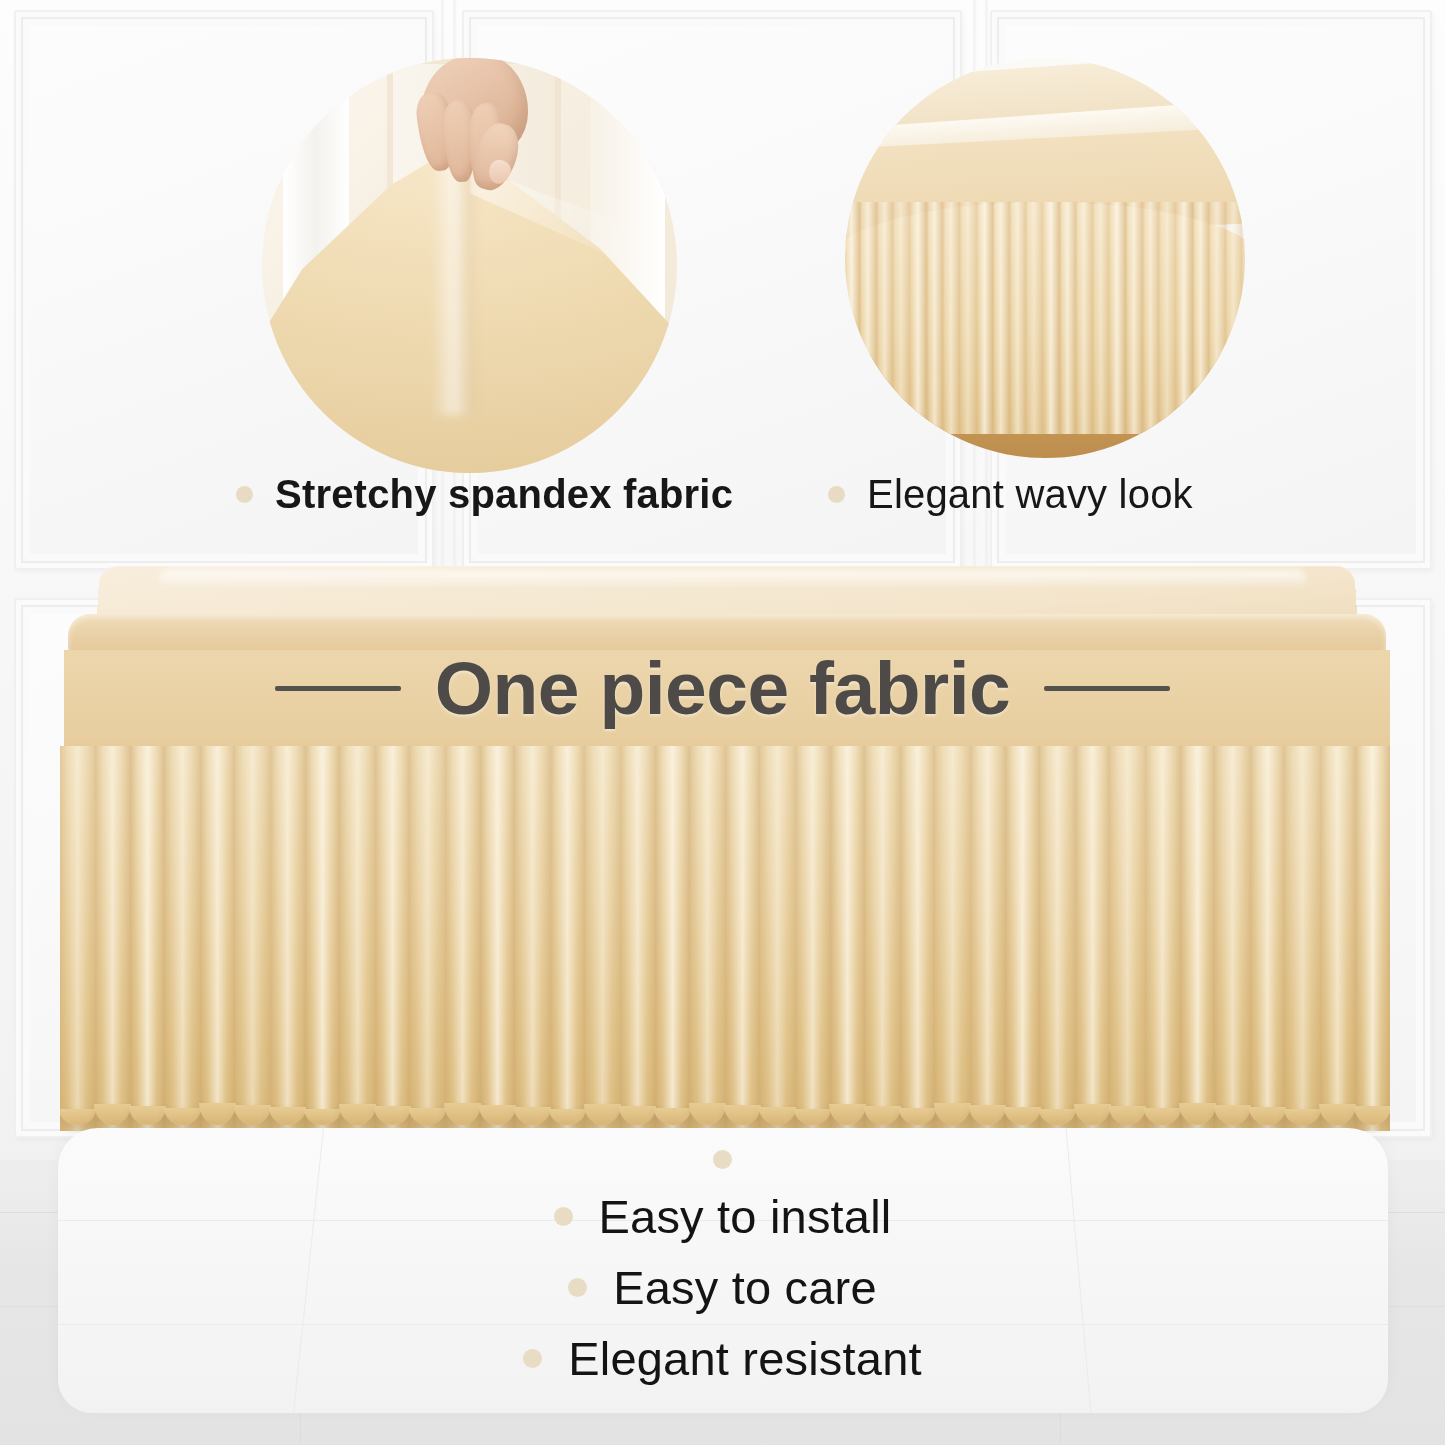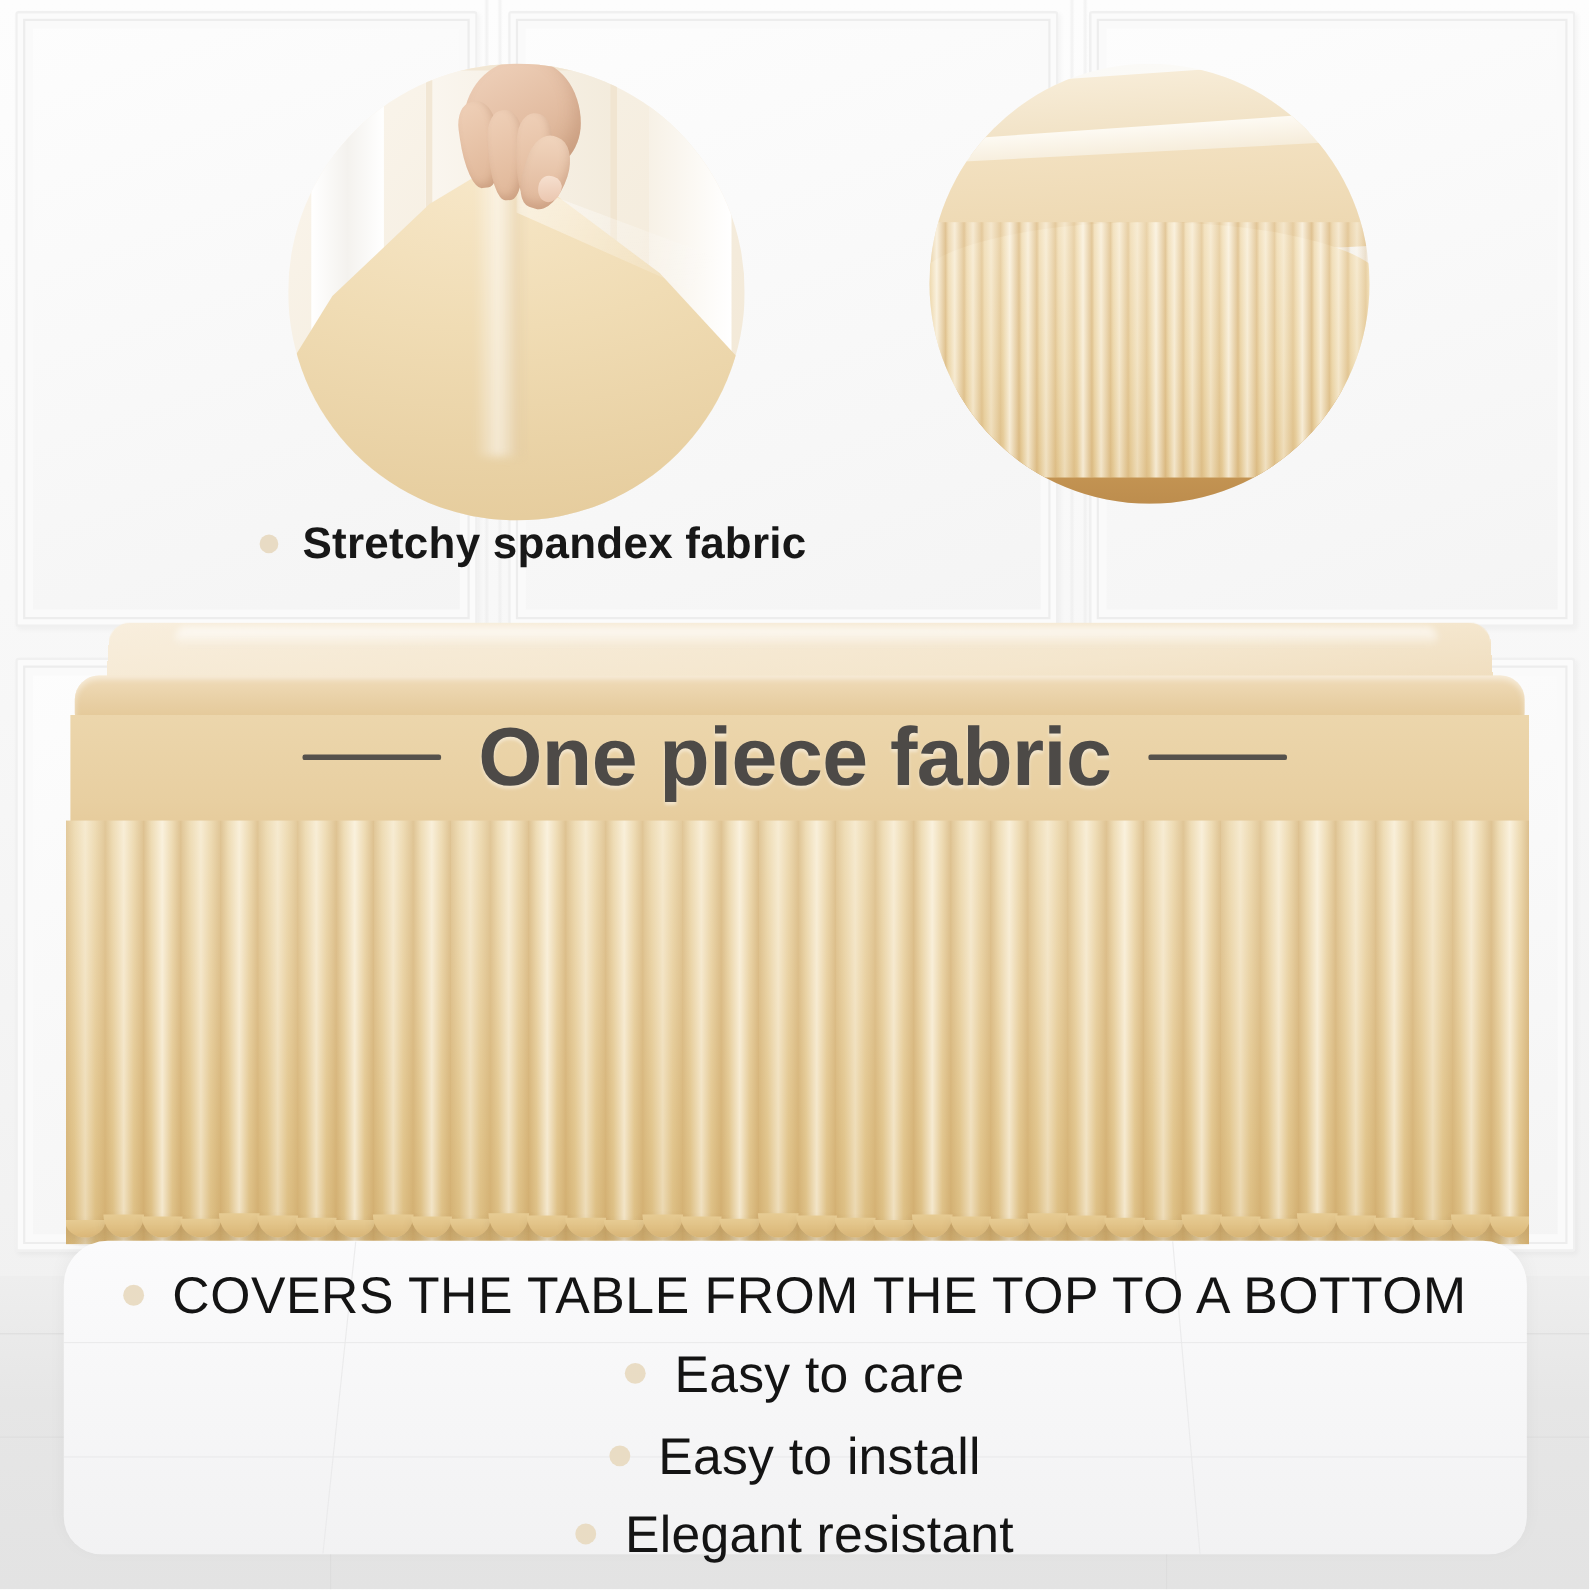--- a/index.html
+++ b/index.html
@@ -371,20 +371,24 @@
         <div class="pleat-r" style="left: 398.769px; width: 16.6154px; opacity: 0.5;"></div>
         <div class="pleat-r" style="left: 415.385px; width: 16.6154px; opacity: 0.86;"></div>
       </div>
   </div>
 
   <div class="caption cap-left">
     <span class="dot"></span>
     <span>Stretchy spandex fabric</span>
   </div>
 
+  <div class="caption cap-right">
+    <span class="dot"></span>
+    <span>Elegant wavy look</span>
+  </div>
 
   <div class="table-wrap">
     <div class="t-top">
       <div class="t-top-hl"></div>
     </div>
     <div class="t-edge"></div>
     <div class="t-apron"></div>
     <div class="t-skirt">
       <div id="pleat-host">
           <div class="pleat" style="left: 0px; width: 35px;">
@@ -557,29 +561,28 @@
   <div class="bottom-panel">
     <div class="bp-line" style="left:0;top:92px;width:1330px;height:1px"></div>
     <div class="bp-line" style="left:0;top:196px;width:1330px;height:1px"></div>
     <div class="bp-line" style="left:250px;top:0;width:1px;height:285px;transform:rotate(6deg)"></div>
     <div class="bp-line" style="left:1020px;top:0;width:1px;height:285px;transform:rotate(-5deg)"></div>
   </div>
 
   <div class="blist">
     <div class="brow r0">
       <span class="bdot"></span>
-      <span class="btxt">COVERS THE TABLE FROM THE TOP TO A BOTTOM</span>
+    </div>
+    <div class="brow r1">
+      <span class="bdot"></span>
+      <span class="btxt">Easy to install</span>
     </div>
     <div class="brow r2">
       <span class="bdot"></span>
       <span class="btxt">Easy to care</span>
     </div>
-    <div class="brow r1">
-      <span class="bdot"></span>
-      <span class="btxt">Easy to install</span>
-    </div>
     <div class="brow r3">
       <span class="bdot"></span>
       <span class="btxt">Elegant resistant</span>
     </div>
   </div>
 
 </div>
 
 </body></html>

